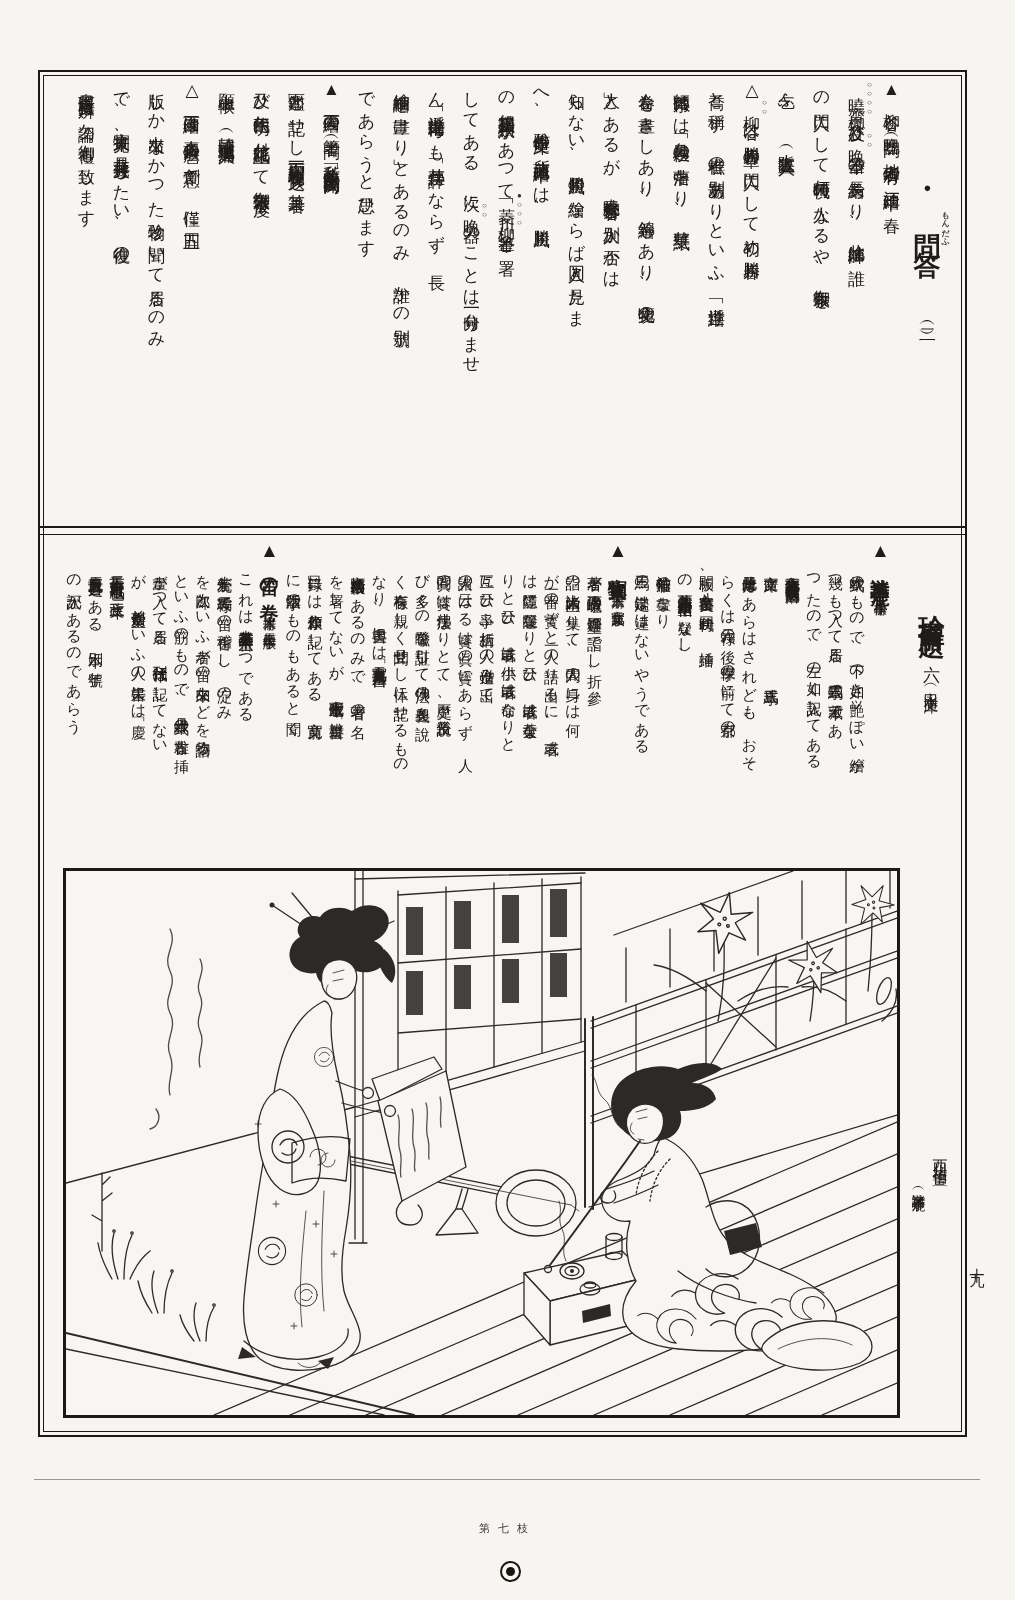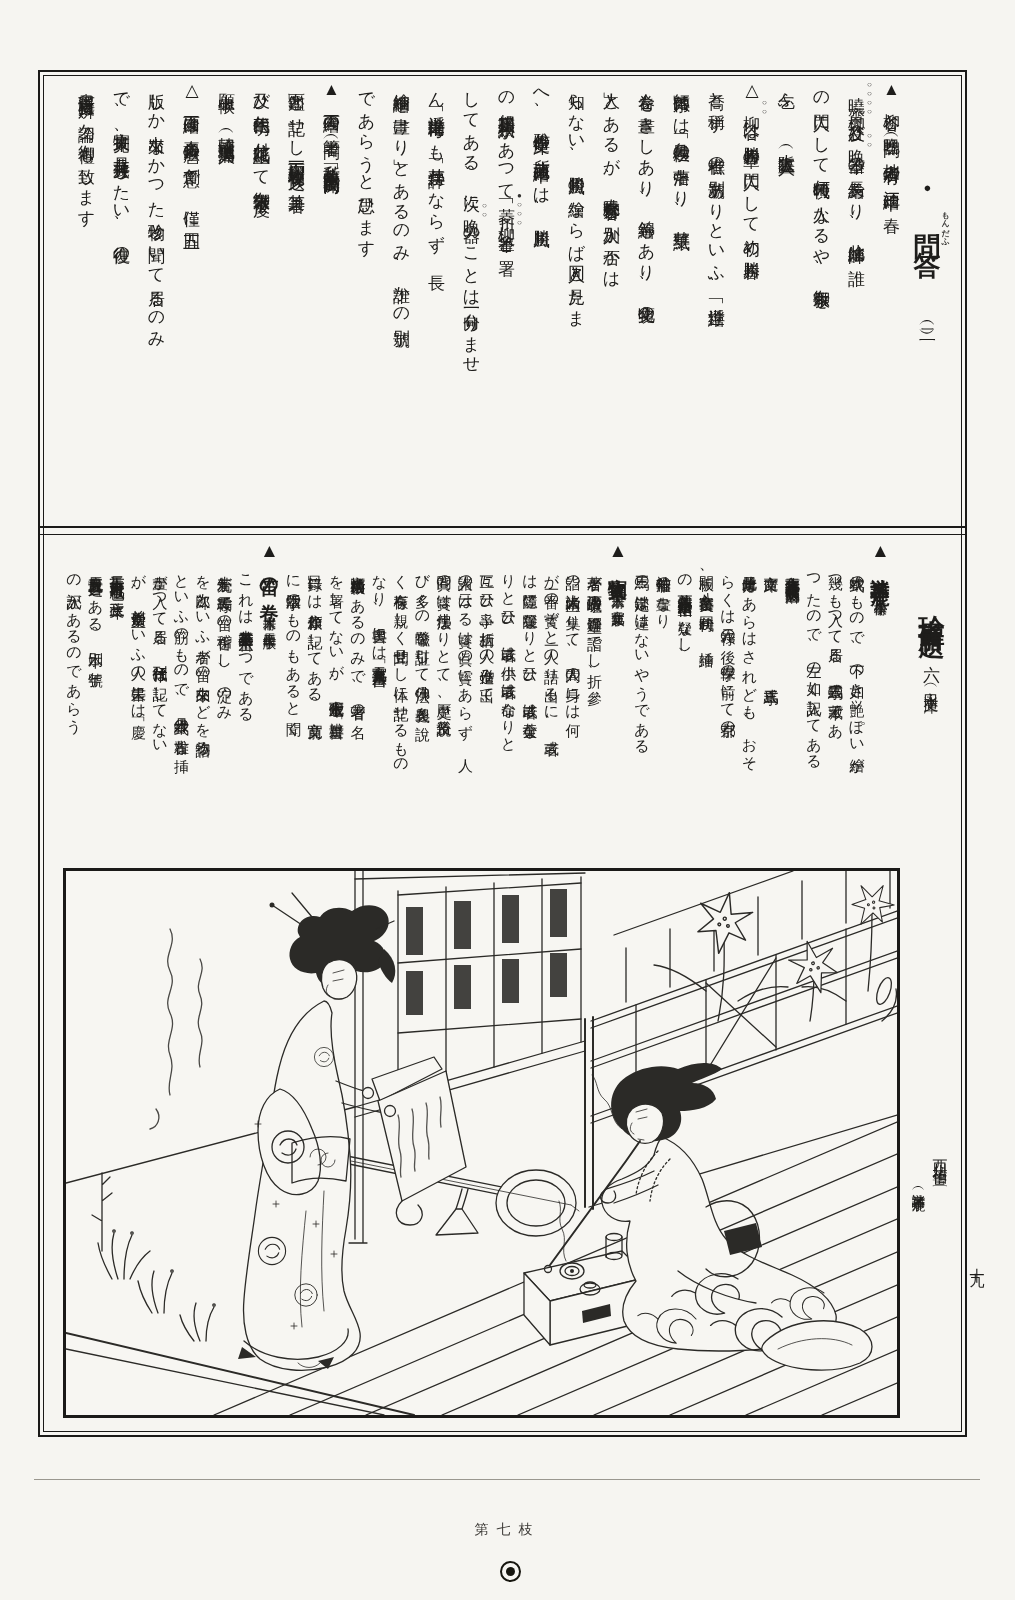--- a/index.html
+++ b/index.html
@@ -41,21 +41,21 @@
     border:3px solid #1b1a18;box-sizing:border-box;background:#f7f6f2;}
   .plate svg{display:block;width:100%;height:100%;}
   .plate-caption{position:absolute;right:16px;top:1078px;height:230px;}
   .cap-artist{line-height:22px;font-size:15px;letter-spacing:3px;}
   .cap-title{line-height:21px;font-size:13.5px;letter-spacing:1px;margin-inline-start:34px;}
   
   .pagenum{position:absolute;left:967px;top:1256px;font-size:15px;letter-spacing:5px;}
   
   .foot-rule{position:absolute;left:34px;top:1479px;width:946px;border-top:1px solid #9a978f;}
   .foot-title{position:absolute;left:0;right:0;top:1521px;text-align:center;
-    font-size:14px;letter-spacing:8px;color:#3c3a36;}
+    font-size:11px;letter-spacing:8px;color:#3c3a36;}
   .foot-mark{position:absolute;left:500px;top:1561px;width:17px;height:17px;
     border:2.5px solid #17160f;border-radius:50%;}
   .foot-mark::after{content:"";position:absolute;left:4px;top:4px;width:9px;height:9px;
     background:#17160f;border-radius:50%;}
   
   .art path,.art line,.art ellipse,.art circle,.art polyline{fill:none;stroke:#2b2a27;stroke-width:1.3;stroke-linecap:round;stroke-linejoin:round;}
   .art .ink{fill:#2b2a27;stroke:none;}
   .art .paper{fill:#f7f6f2;}
   .art .thick{stroke-width:2;}
   .art .thin{stroke-width:.8;}

